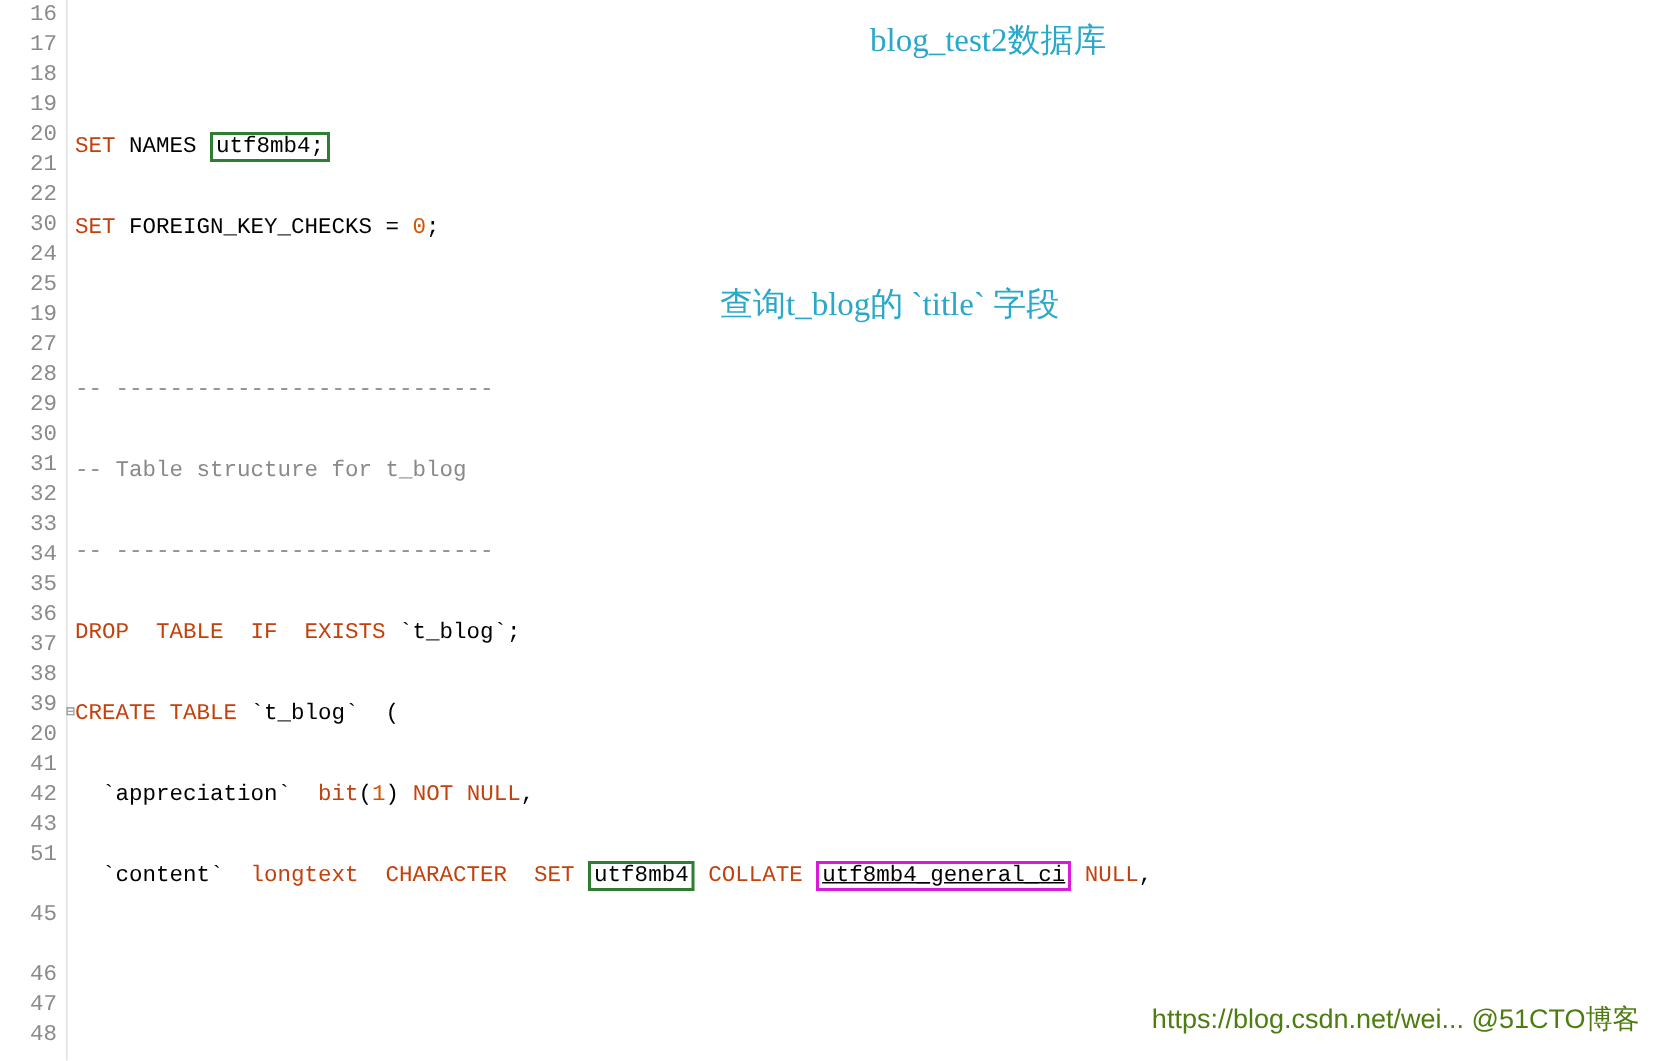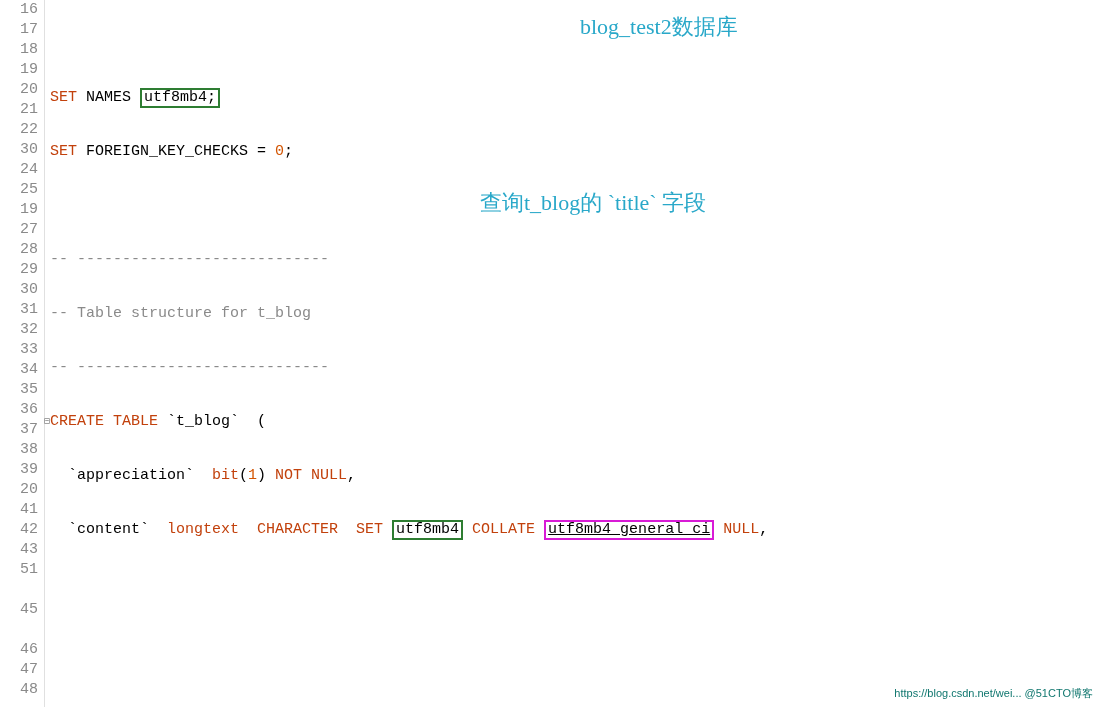--- a/index.html
+++ b/index.html
@@ -51,23 +51,23 @@
     position: absolute;
     color: #29a8c9;
     font-family: Liberation Serif, serif;
     font-size: 22px;
     font-weight: 500;
   }
   .ann1 { left: 580px; top: 12px; }
   .ann2 { left: 480px; top: 188px; }
   .watermark {
     position:absolute;
-    right:10px; bottom:6px;
-    color:#0f766e;
-    font-size:11px;
+    right:10px; bottom:16px;
+    color:#4d7c0f;
+    font-size:18px;
     font-family: "Microsoft YaHei", sans-serif;
   }
 </style>
 </head>
 <body>
 
 <div class="editor">
   <div class="gutter">
     <div class="ln">16</div>
     <div class="ln">17</div>
@@ -105,20 +105,21 @@
   </div>
 
   <div class="code">
     <div class="line"><span></span></div>
     <div class="line"><span class="kw">SET</span><span> NAMES </span><span class="box-g">utf8mb4;</span></div>
     <div class="line"><span class="kw">SET</span><span> FOREIGN_KEY_CHECKS </span><span class="punc">=</span><span class="num"> 0</span><span>;</span></div>
     <div class="line"><span></span></div>
     <div class="line"><span class="comment">-- ----------------------------</span></div>
     <div class="line"><span class="comment">-- Table structure for t_blog</span></div>
     <div class="line"><span class="comment">-- ----------------------------</span></div>
+    <div class="line"><span class="kw">DROP</span><span class="kw">  TABLE  IF  EXISTS</span><span> `t_blog`;</span></div>
     <div class="line"><span class="fold">⊟</span><span class="kw">CREATE</span><span class="kw"> TABLE</span><span> `t_blog`  (</span></div>
     <div class="line"><span>  `appreciation` </span><span class="kw"> bit</span><span>(</span><span class="num">1</span><span>) </span><span class="kw">NOT NULL</span><span>,</span></div>
     <div class="line"><span>  `content` </span><span class="kw"> longtext  CHARACTER  SET </span><span class="box-g">utf8mb4</span><span class="kw"> COLLATE </span><span class="box-m">utf8mb4_general_ci</span><span class="kw"> NULL</span><span>,</span></div>
     
     
     
     
     
     
     

